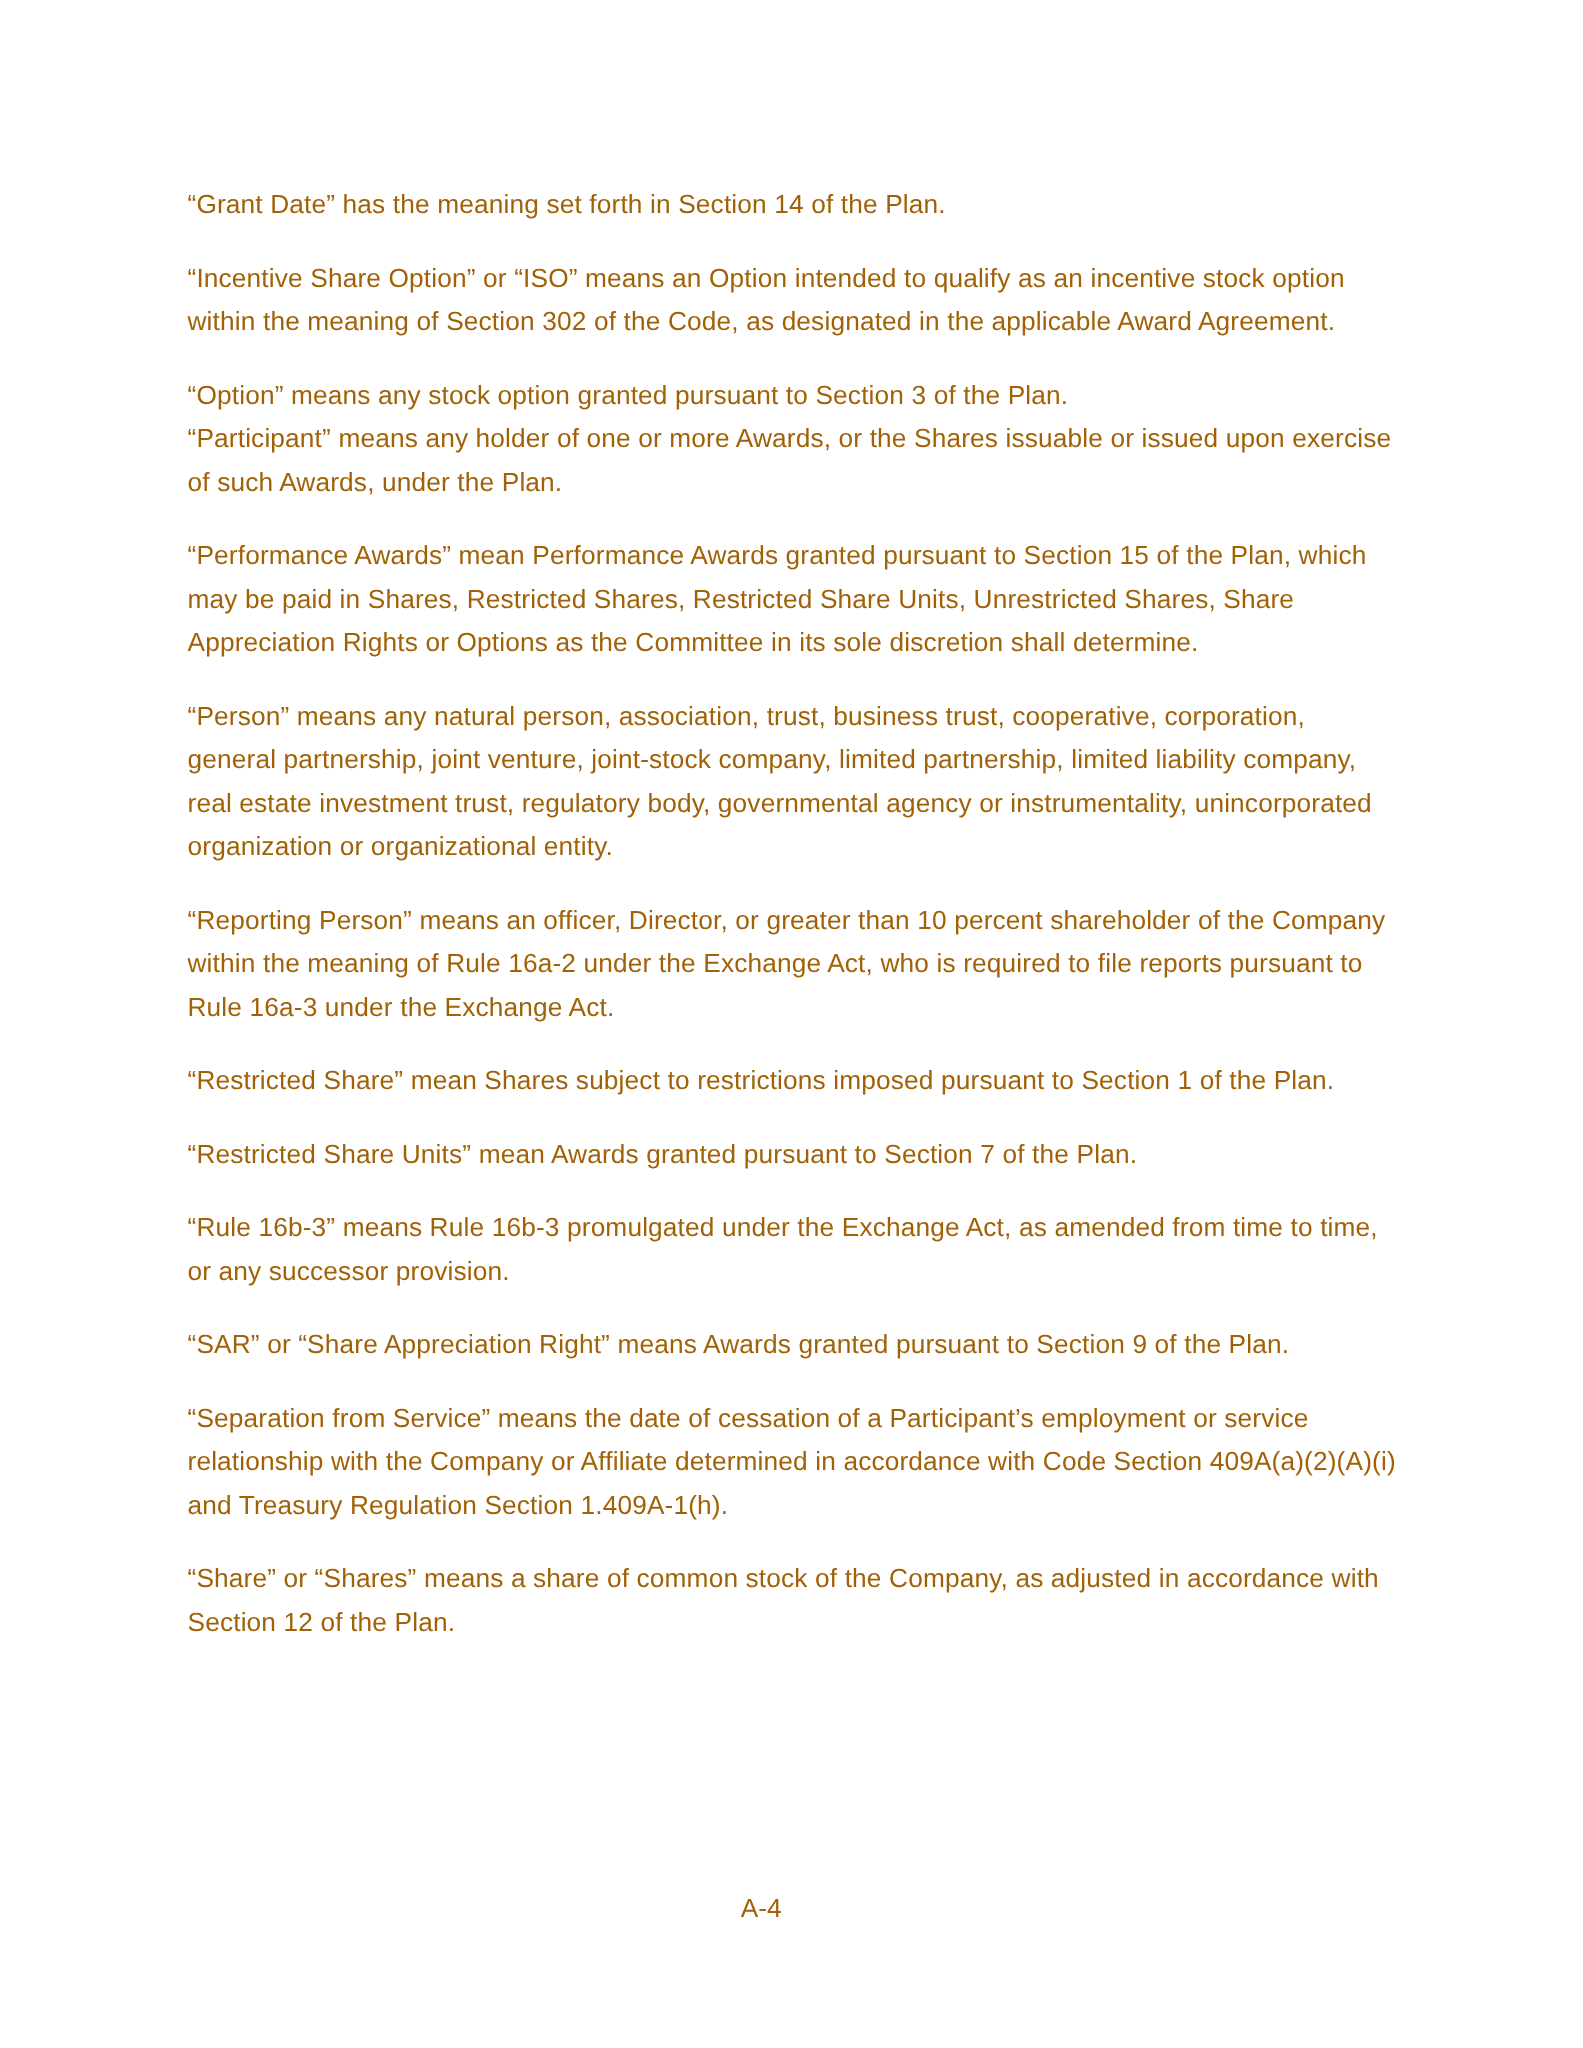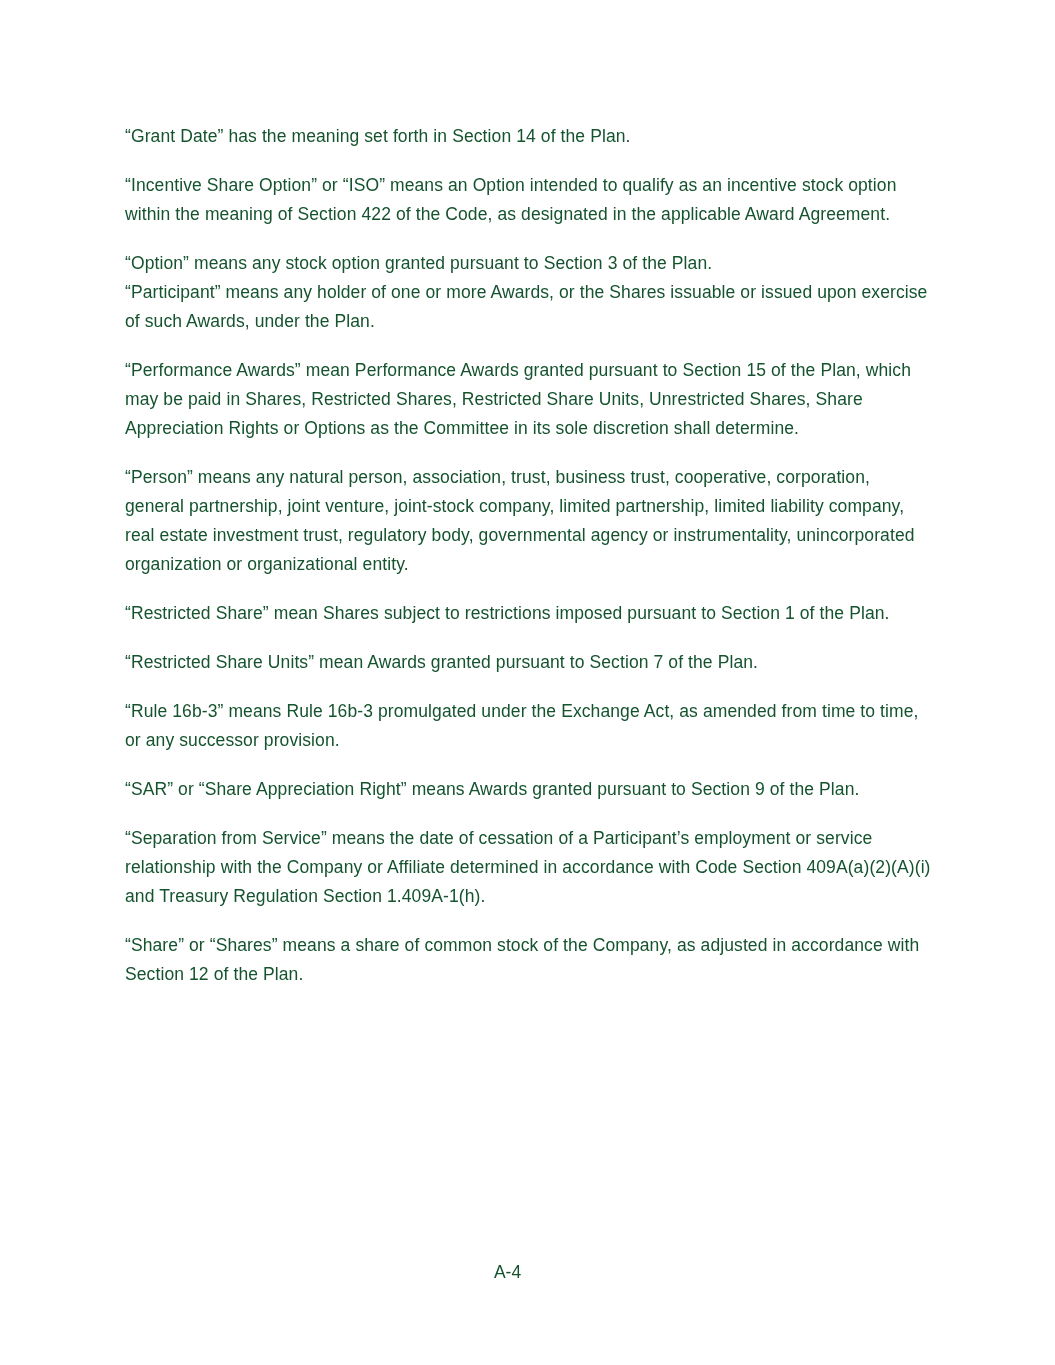--- a/index.html
+++ b/index.html
@@ -6,21 +6,21 @@
     margin: 0;
     padding: 0;
     background: #ffffff;
   }
   .page {
     position: relative;
     width: 943px;
     height: 1365px;
     background: #ffffff;
     font-family: "Liberation Sans", "DejaVu Sans", sans-serif;
-    color: #14532d;
+    color: #a16207;
     box-sizing: border-box;
     overflow: hidden;
   }
   .doc-body {
     position: absolute;
     top: 122px;
     left: 125px;
     width: 808px;
   }
   .para {
@@ -44,25 +44,26 @@
     margin-left: 36px;
   }
 </style>
 </head>
 <body>
 
 <div class="page">
   <div class="doc-body">
 
   <p class="para">“Grant Date” has the meaning set forth in Section 14 of the Plan.</p>
-      <p class="para">“Incentive Share Option” or “ISO” means an Option intended to qualify as an incentive stock option within the meaning of Section 422 of the Code, as designated in the applicable Award Agreement.</p>
+      <p class="para">“Incentive Share Option” or “ISO” means an Option intended to qualify as an incentive stock option within the meaning of Section 302 of the Code, as designated in the applicable Award Agreement.</p>
       <p class="para tight">“Option” means any stock option granted pursuant to Section 3 of the Plan.</p>
       <p class="para">“Participant” means any holder of one or more Awards, or the Shares issuable or issued upon exercise of such Awards, under the Plan.</p>
       <p class="para">“Performance Awards” mean Performance Awards granted pursuant to Section 15 of the Plan, which may be paid in Shares, Restricted Shares, Restricted Share Units, Unrestricted Shares, Share Appreciation Rights or Options as the Committee in its sole discretion shall determine.</p>
       <p class="para">“Person” means any natural person, association, trust, business trust, cooperative, corporation, general partnership, joint venture, joint-stock company, limited partnership, limited liability company, real estate investment trust, regulatory body, governmental agency or instrumentality, unincorporated organization or organizational entity.</p>
+      <p class="para">“Reporting Person” means an officer, Director, or greater than 10 percent shareholder of the Company within the meaning of Rule 16a-2 under the Exchange Act, who is required to file reports pursuant to Rule 16a-3 under the Exchange Act.</p>
       <p class="para">“Restricted Share” mean Shares subject to restrictions imposed pursuant to Section 1 of the Plan.</p>
       <p class="para">“Restricted Share Units” mean Awards granted pursuant to Section 7 of the Plan.</p>
       <p class="para">“Rule 16b-3” means Rule 16b-3 promulgated under the Exchange Act, as amended from time to time, or any successor provision.</p>
       <p class="para">“SAR” or “Share Appreciation Right” means Awards granted pursuant to Section 9 of the Plan.</p>
       <p class="para">“Separation from Service” means the date of cessation of a Participant’s employment or service relationship with the Company or Affiliate determined in accordance with Code Section&nbsp;409A(a)(2)(A)(i) and Treasury Regulation Section 1.409A-1(h).</p>
       <p class="para">“Share” or “Shares” means a share of common stock of the Company, as adjusted in accordance with Section 12 of the Plan.</p>
     </div>
   <div class="page-footer">A-4</div>
 </div>
 

